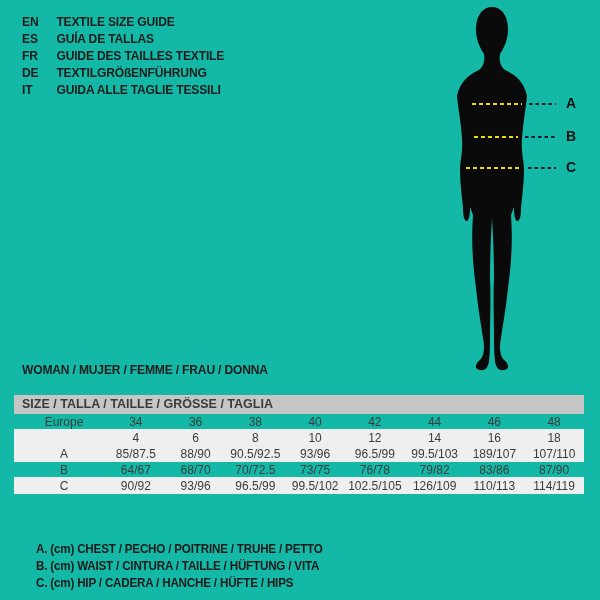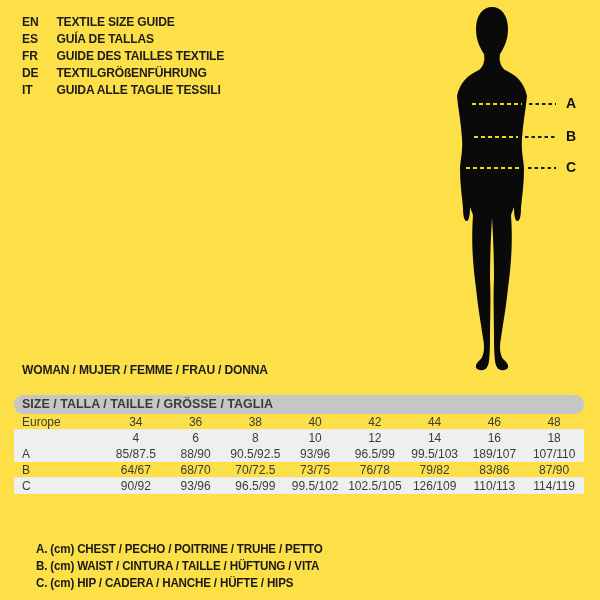--- a/index.html
+++ b/index.html
@@ -1,17 +1,17 @@
 <!DOCTYPE html>
 <html><head>
 <meta charset="utf-8">
 <style>
   html,body{margin:0;padding:0;background:#fff;}
   #canvas{
-    position:relative;width:600px;height:600px;background:#fde047;
+    position:relative;width:600px;height:600px;background:#14b8a6;
     font-family:"Liberation Sans",sans-serif;color:#1c1c1c;overflow:hidden;
   }
   .cond{transform:scaleX(0.93);transform-origin:0 50%;white-space:nowrap;letter-spacing:-0.2px;}
 
   
   #lang-block{position:absolute;left:22px;top:13px;}
   .lang-row{display:flex;height:17px;line-height:17px;font-weight:bold;font-size:13px;}
   .lang-code{width:37px;flex:0 0 37px;}
   .lang-title{flex:1;}
 
@@ -23,29 +23,29 @@
     font-size:14px;font-weight:bold;color:#111;
   }
 
   
   #woman-title{position:absolute;left:22px;top:362px;font-size:13px;font-weight:bold;}
 
   
   #table-wrap{position:absolute;left:14px;top:395px;width:570px;}
   #table-header{
     height:19px;line-height:19px;background:#c6c6c6;color:#3a3a3a;
-    font-size:12.5px;font-weight:bold;padding-left:8px;box-sizing:border-box;border-radius:9px;
+    font-size:12.5px;font-weight:bold;padding-left:8px;box-sizing:border-box;
   }
   table{border-collapse:collapse;width:570px;table-layout:fixed;}
   td{
     height:15px;font-size:12px;color:#3b3b3b;text-align:center;
     padding:0;border-bottom:1px solid #ececec;
   }
   tr.shaded td{background:#efefef;}
-  td.rowlabel{width:84px;text-align:left;padding-left:8px;}
+  td.rowlabel{width:84px;text-align:center;padding-left:8px;}
 
   
   #legend{position:absolute;left:36px;top:541px;}
   .legend-line{height:17px;line-height:17px;font-size:12.5px;font-weight:bold;color:#1a1a1a;}
 </style>
 </head>
 <body>
 
 <div id="canvas">
 

